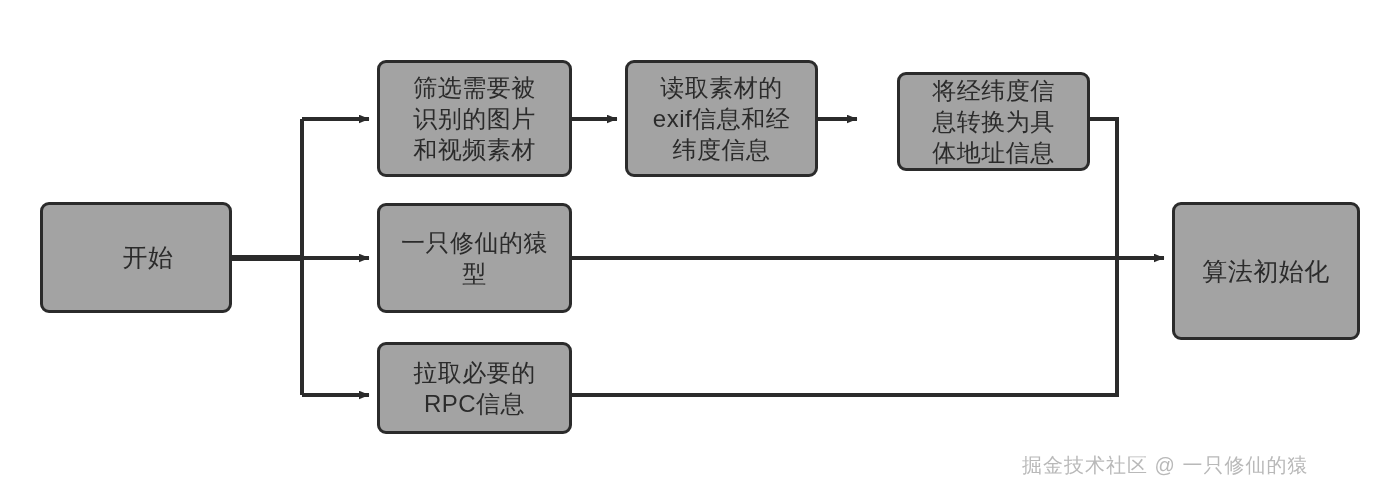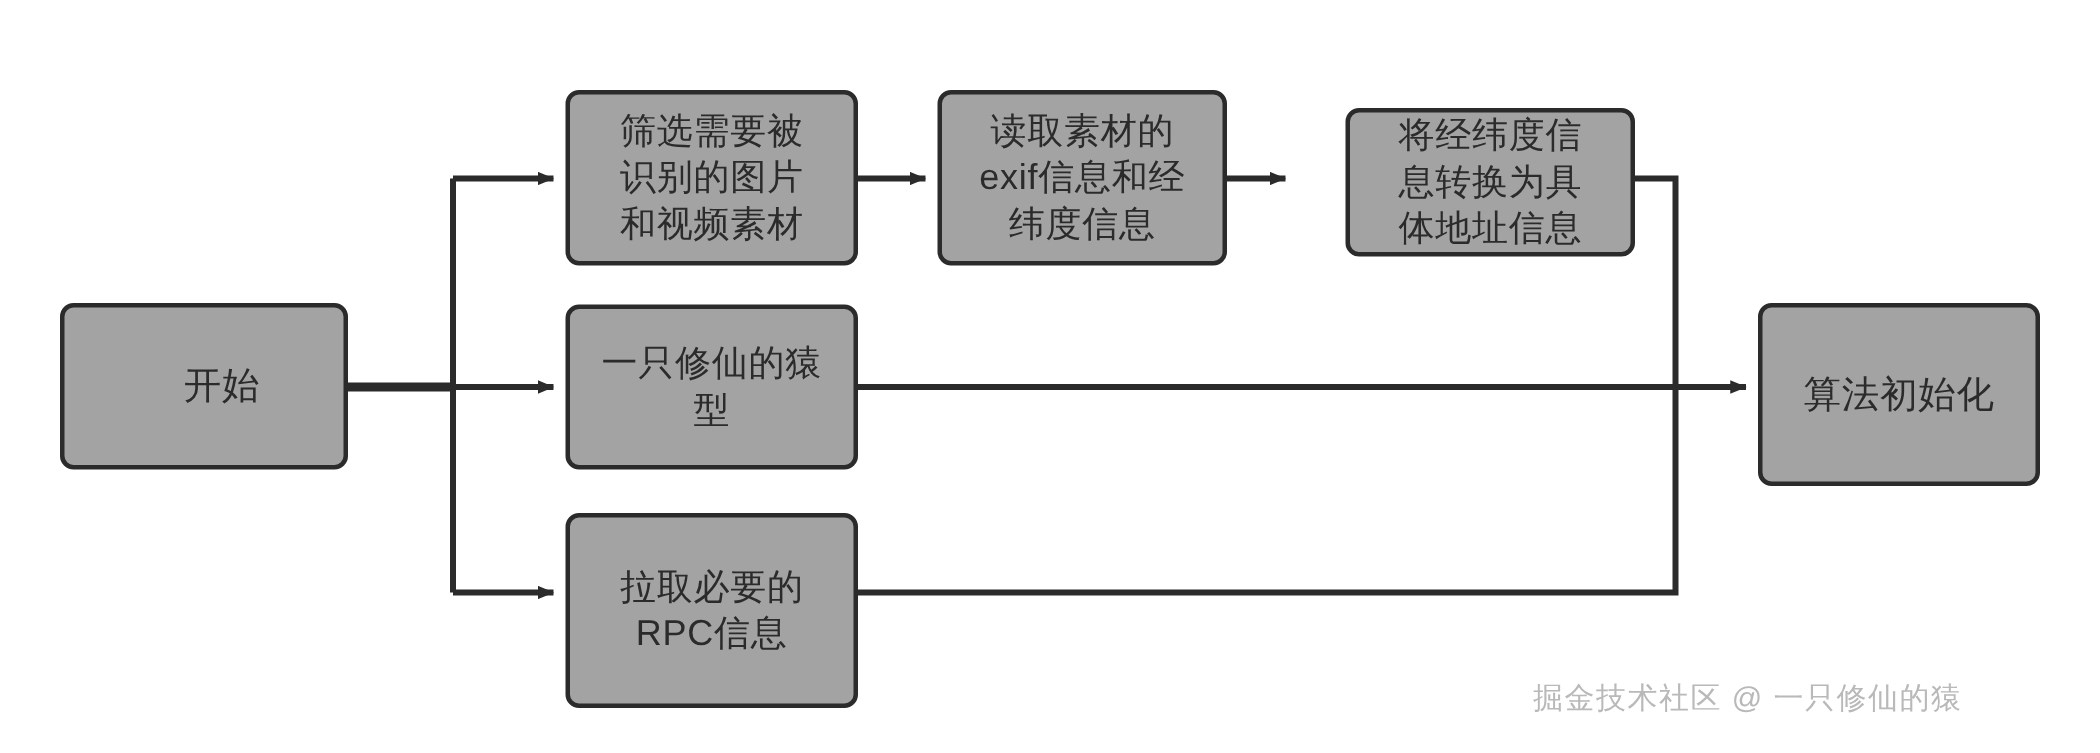--- a/index.html
+++ b/index.html
@@ -117,24 +117,24 @@
     <span class="label">将经纬度信
 息转换为具
 体地址信息</span>
   </div>
 
   <div class="node small" style="left:377px; top:203px; width:195px; height:110px;">
     <span class="label">一只修仙的猿
 型</span>
   </div>
 
-  <div class="node small" style="left:377px; top:342px; width:195px; height:130px;">
+  <div class="node small" style="left:377px; top:342px; width:195px; height:92px;">
     <span class="label">拉取必要的
 RPC信息</span>
   </div>
 
-  <div class="node" style="left:1172px; top:202px; width:188px; height:122px;">
+  <div class="node" style="left:1172px; top:202px; width:188px; height:138px;">
     <span class="label">算法初始化</span>
   </div>
 
   <div id="watermark" style="left:1022px; top:452px;">掘金技术社区 @ 一只修仙的猿</div>
 
 </div>
 
 </body></html>

